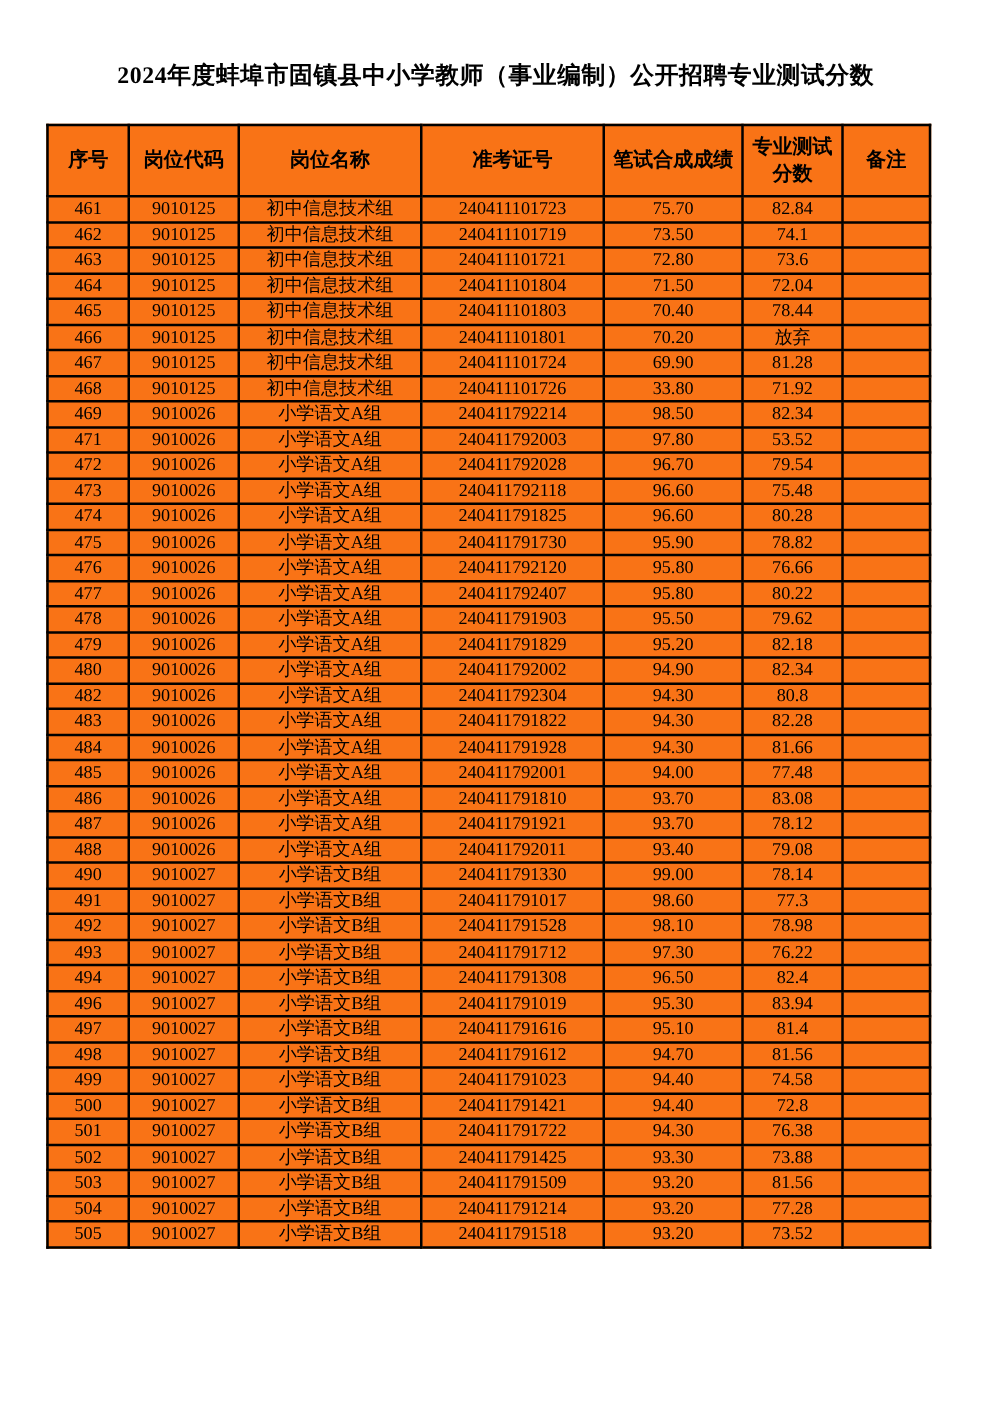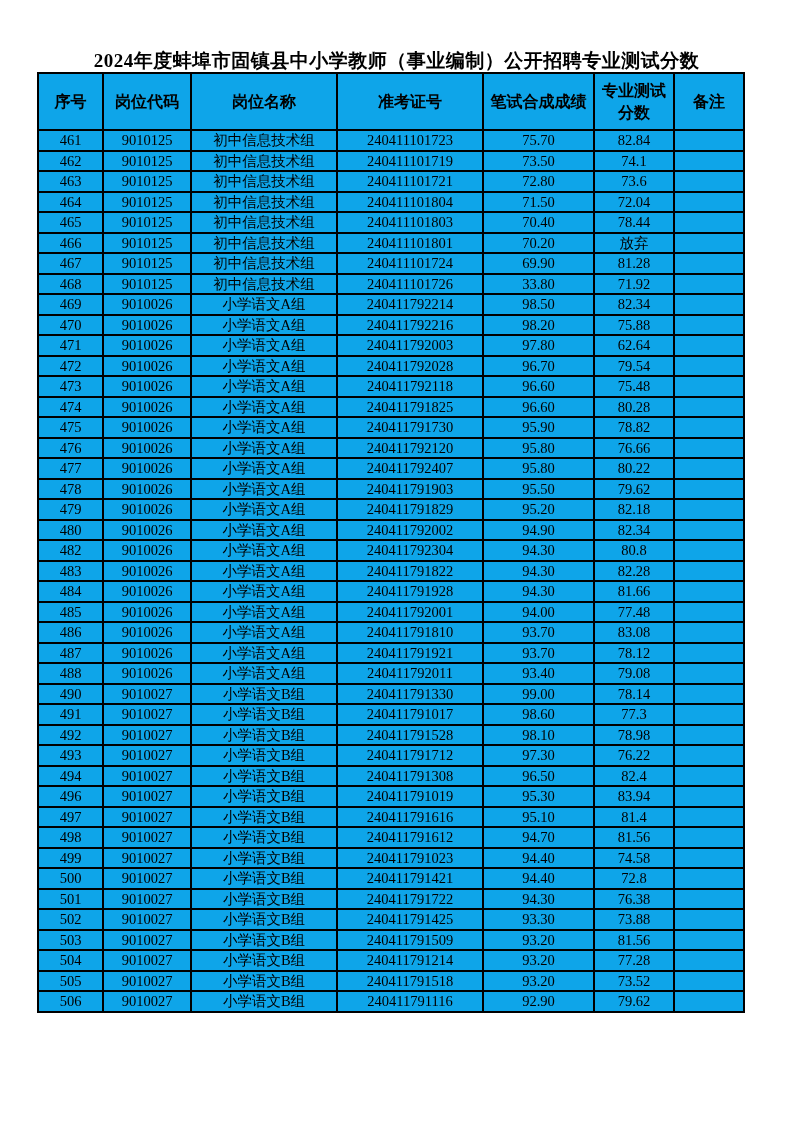--- a/index.html
+++ b/index.html
@@ -22,25 +22,25 @@
     padding-top: 49px;
     text-align: center;
     font-size: 19px;
     line-height: 23px;
     font-weight: bold;
     letter-spacing: 0.5px;
   }
   table.score-table {
     position: absolute;
     left: 37px;
-    top: 72px;
+    top: 99px;
     width: 706px;
     border-collapse: collapse;
     table-layout: fixed;
-    background: #0ea5e9;
+    background: #f97316;
   }
   table.score-table col.c1 { width: 65px; }
   table.score-table col.c2 { width: 88px; }
   table.score-table col.c3 { width: 146px; }
   table.score-table col.c4 { width: 146px; }
   table.score-table col.c5 { width: 111px; }
   table.score-table col.c6 { width: 80px; }
   table.score-table col.c7 { width: 70px; }
   table.score-table th,
   table.score-table td {
@@ -170,35 +170,26 @@
         <tr>
           <td>469</td>
           <td>9010026</td>
           <td>小学语文A组</td>
           <td>240411792214</td>
           <td>98.50</td>
           <td>82.34</td>
           <td></td>
         </tr>
         <tr>
-          <td>470</td>
-          <td>9010026</td>
-          <td>小学语文A组</td>
-          <td>240411792216</td>
-          <td>98.20</td>
-          <td>75.88</td>
-          <td></td>
-        </tr>
-        <tr>
           <td>471</td>
           <td>9010026</td>
           <td>小学语文A组</td>
           <td>240411792003</td>
           <td>97.80</td>
-          <td>62.64</td>
+          <td>53.52</td>
           <td></td>
         </tr>
         <tr>
           <td>472</td>
           <td>9010026</td>
           <td>小学语文A组</td>
           <td>240411792028</td>
           <td>96.70</td>
           <td>79.54</td>
           <td></td>
@@ -464,26 +455,17 @@
           <td>77.28</td>
           <td></td>
         </tr>
         <tr>
           <td>505</td>
           <td>9010027</td>
           <td>小学语文B组</td>
           <td>240411791518</td>
           <td>93.20</td>
           <td>73.52</td>
-          <td></td>
-        </tr>
-        <tr>
-          <td>506</td>
-          <td>9010027</td>
-          <td>小学语文B组</td>
-          <td>240411791116</td>
-          <td>92.90</td>
-          <td>79.62</td>
           <td></td>
         </tr>
       </tbody>
   </table>
 </div>
 
 </body></html>

